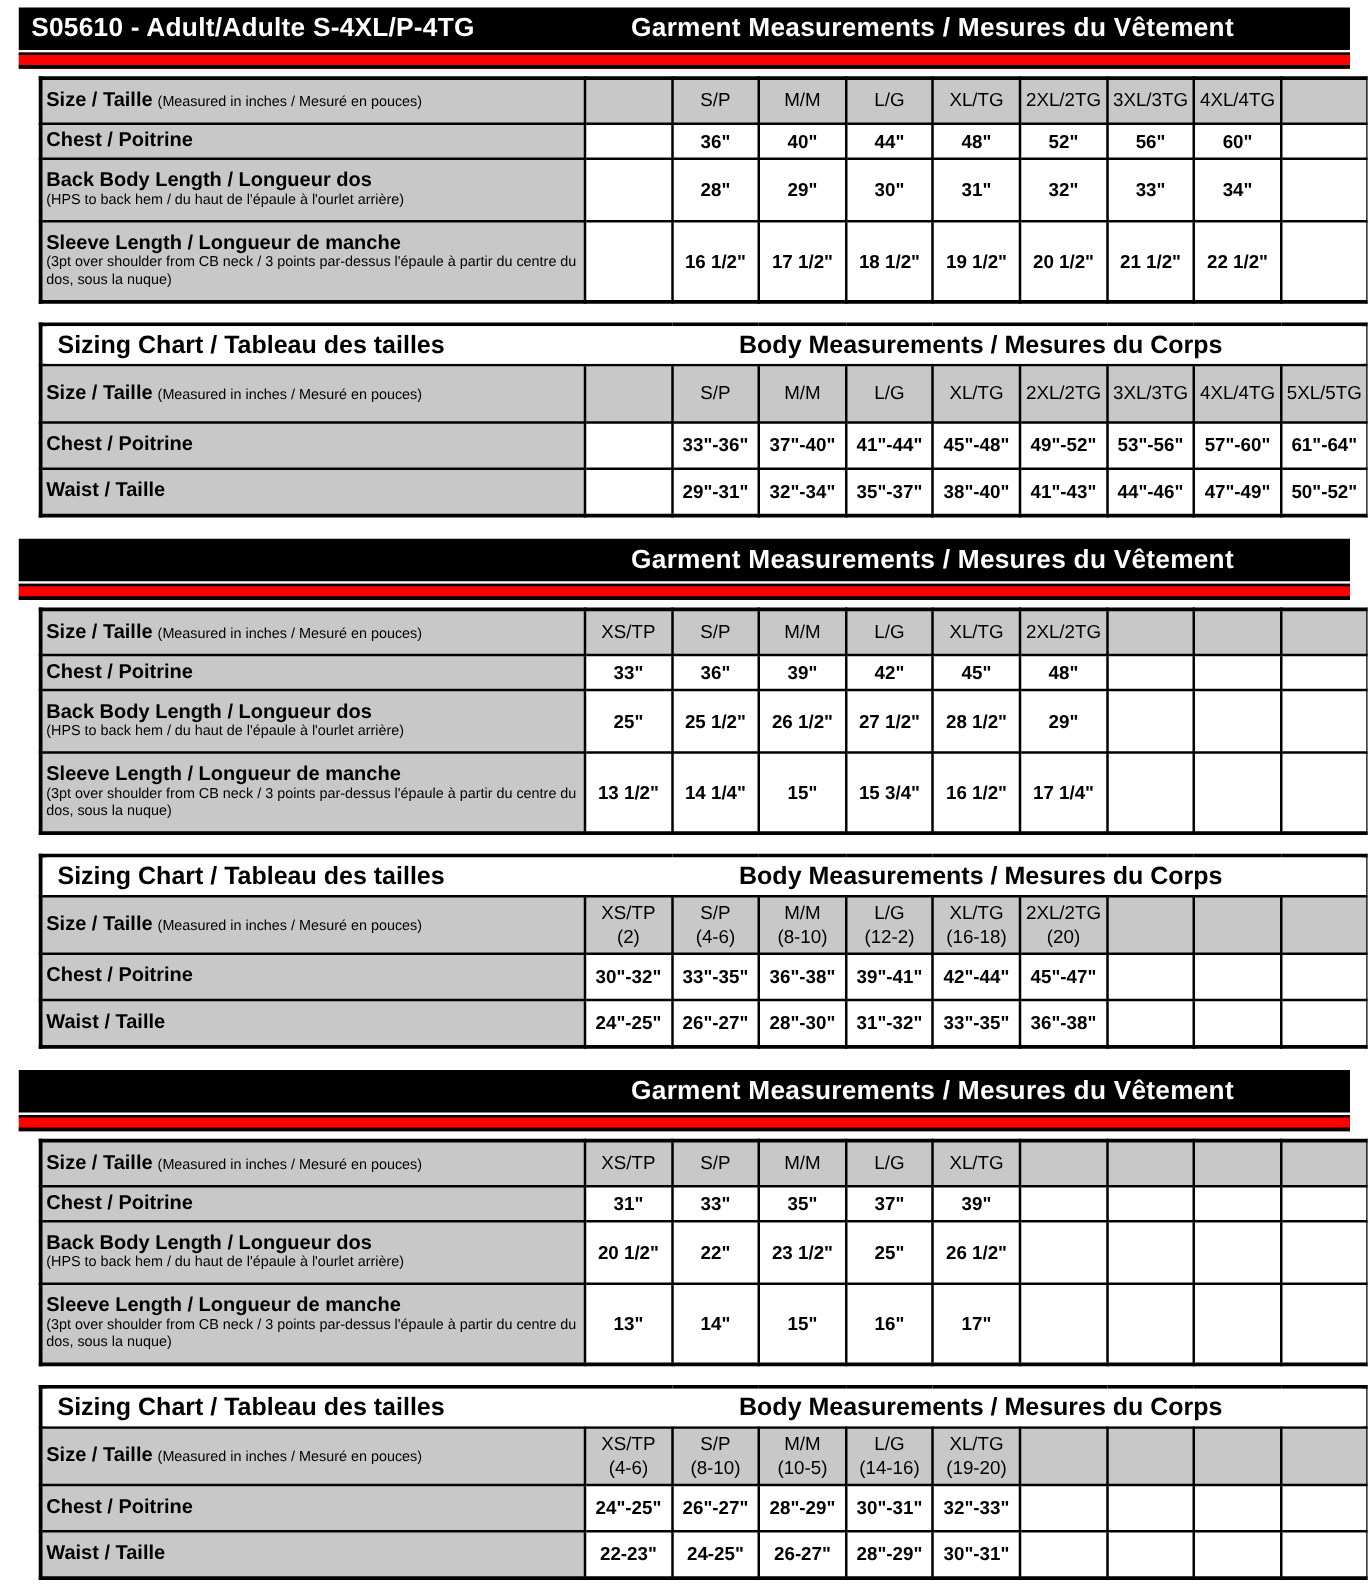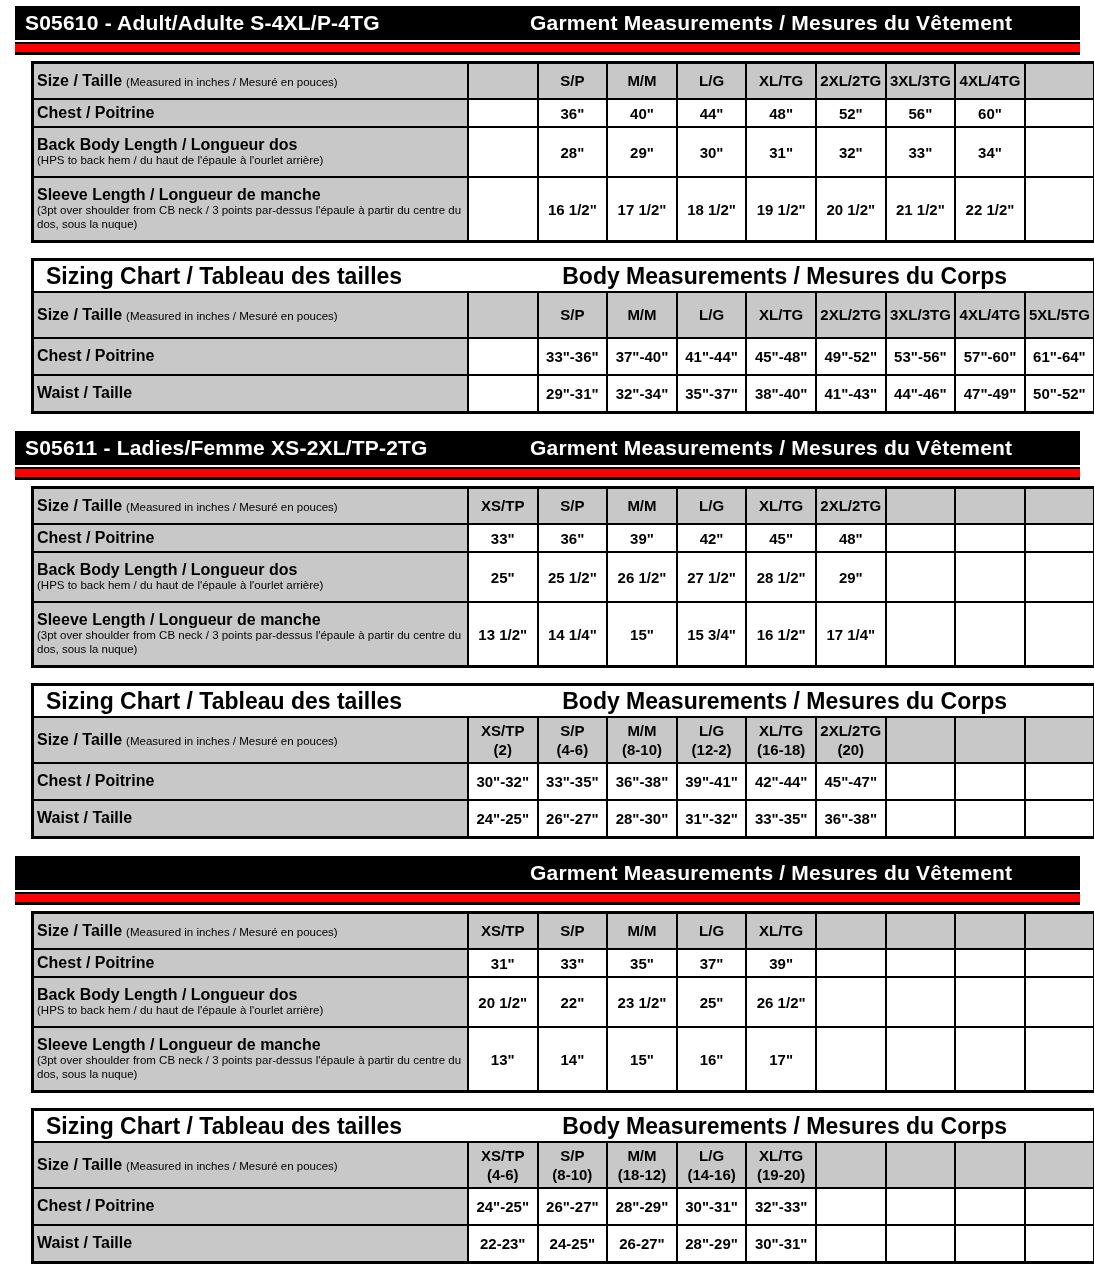--- a/index.html
+++ b/index.html
@@ -20,21 +20,21 @@
     background: #000;
     color: #fff;
     height: 34px;
     display: flex;
     align-items: center;
     font-weight: bold;
     font-size: 21px;
     letter-spacing: 0.2px;
   }
   .tb-left { padding-left: 10px; white-space: nowrap; }
-  .tb-right { position: absolute; left: 46%; width: 50%; text-align: center; }
+  .tb-right { position: absolute; left: 46%; width: 50%; text-align: left; }
 
   
   .redbar {
     margin-top: 2px;
     height: 13px;
     box-sizing: border-box;
     background: #ff0000;
     border-top: 2px solid #000;
     border-bottom: 3px solid #000;
   }
@@ -53,41 +53,41 @@
   col.c-lbl { width: 41%; }
   col.c-size { width: 6.5555%; }
 
   .gray { background: #c8c8c8; }
   .val { background: #fff; text-align: center; font-weight: bold; font-size: 15px; }
 
   .lbl { text-align: left; padding-left: 7px; padding-right: 6px; }
   .lbl-main { font-weight: bold; font-size: 16px; line-height: 1.15; }
   .lbl-note { font-weight: normal; font-size: 11.5px; line-height: 1.2; }
   .size-row .lbl-main { margin-right: 4px; }
-  .hdr { text-align: center; font-weight: bold; font-size: 15px; }
+  .hdr { text-align: center; font-weight: normal; font-size: 15px; }
   .hdr .line { line-height: 1.3; }
 
   
   .g-size td { height: 34px; }
   .g-r0 td { height: 26px; }
   .g-r1 td { height: 48px; }
   .g-r2 td { height: 62px; }
   .b-size td { height: 44px; }
   .b-row td { height: 35px; }
   .bodyhead-row td { height: 30px; padding: 0; }
 
   
   .bodyhead {
     position: relative;
     display: flex;
     align-items: center;
     height: 100%;
     background: #fff;
     font-weight: bold;
-    font-size: 23px;
+    font-size: 20px;
   }
   .bh-left { padding-left: 9px; white-space: nowrap; }
   .bh-right { position: absolute; left: 46%; width: 50%; text-align: center; }
 </style>
 </head>
 <body>
 
 <div class="page">
     <div class="section garment">
       <div class="titlebar">
@@ -259,207 +259,20 @@
             </td>
             <td class="val"></td>
             <td class="val">29"-31"</td>
             <td class="val">32"-34"</td>
             <td class="val">35"-37"</td>
             <td class="val">38"-40"</td>
             <td class="val">41"-43"</td>
             <td class="val">44"-46"</td>
             <td class="val">47"-49"</td>
             <td class="val">50"-52"</td>
-          </tr>
-        </tbody>
-      </table>
-    </div>
-    <div class="section garment">
-      <div class="titlebar">
-        <span class="tb-left">S05611 - Ladies/Femme XS-2XL/TP-2TG</span>
-        <span class="tb-right">Garment Measurements / Mesures du Vêtement</span>
-      </div>
-      <div class="redbar"></div>
-      <table class="grid">
-        <colgroup>
-          <col class="c-lbl">
-          <col class="c-size">
-          <col class="c-size">
-          <col class="c-size">
-          <col class="c-size">
-          <col class="c-size">
-          <col class="c-size">
-          <col class="c-size">
-          <col class="c-size">
-          <col class="c-size">
-        </colgroup>
-        <tbody>
-          <tr class="size-row g-size">
-            <td class="lbl gray"><span class="lbl-main">Size / Taille</span><span class="lbl-note">(Measured in inches / Mesuré en pouces)</span></td>
-            <td class="hdr gray">
-              <div class="line">XS/TP</div>
-            </td>
-            <td class="hdr gray">
-              <div class="line">S/P</div>
-            </td>
-            <td class="hdr gray">
-              <div class="line">M/M</div>
-            </td>
-            <td class="hdr gray">
-              <div class="line">L/G</div>
-            </td>
-            <td class="hdr gray">
-              <div class="line">XL/TG</div>
-            </td>
-            <td class="hdr gray">
-              <div class="line">2XL/2TG</div>
-            </td>
-            <td class="hdr gray">
-              <div class="line"></div>
-            </td>
-            <td class="hdr gray">
-              <div class="line"></div>
-            </td>
-            <td class="hdr gray">
-              <div class="line"></div>
-            </td>
-          </tr>
-          <tr class="g-r0">
-            <td class="lbl gray">
-              <div class="lbl-main">Chest / Poitrine</div>
-            </td>
-            <td class="val">33"</td>
-            <td class="val">36"</td>
-            <td class="val">39"</td>
-            <td class="val">42"</td>
-            <td class="val">45"</td>
-            <td class="val">48"</td>
-            <td class="val"></td>
-            <td class="val"></td>
-            <td class="val"></td>
-          </tr>
-          <tr class="g-r1">
-            <td class="lbl gray">
-              <div class="lbl-main">Back Body Length / Longueur dos</div>
-              <div class="lbl-note">(HPS to back hem  / du haut de l'épaule à l'ourlet arrière)</div>
-            </td>
-            <td class="val">25"</td>
-            <td class="val">25 1/2"</td>
-            <td class="val">26 1/2"</td>
-            <td class="val">27 1/2"</td>
-            <td class="val">28 1/2"</td>
-            <td class="val">29"</td>
-            <td class="val"></td>
-            <td class="val"></td>
-            <td class="val"></td>
-          </tr>
-          <tr class="g-r2">
-            <td class="lbl gray">
-              <div class="lbl-main">Sleeve Length / Longueur de manche</div>
-              <div class="lbl-note">(3pt over shoulder from CB neck / 3 points par-dessus l'épaule à partir du centre du dos, sous la nuque)</div>
-            </td>
-            <td class="val">13 1/2"</td>
-            <td class="val">14 1/4"</td>
-            <td class="val">15"</td>
-            <td class="val">15 3/4"</td>
-            <td class="val">16 1/2"</td>
-            <td class="val">17 1/4"</td>
-            <td class="val"></td>
-            <td class="val"></td>
-            <td class="val"></td>
-          </tr>
-        </tbody>
-      </table>
-    </div>
-    <div class="section body">
-      <table class="grid">
-        <colgroup>
-          <col class="c-lbl">
-          <col class="c-size">
-          <col class="c-size">
-          <col class="c-size">
-          <col class="c-size">
-          <col class="c-size">
-          <col class="c-size">
-          <col class="c-size">
-          <col class="c-size">
-          <col class="c-size">
-        </colgroup>
-        <tbody>
-          <tr class="bodyhead-row">
-            <td colspan="10">
-              <div class="bodyhead">
-                <span class="bh-left">Sizing Chart / Tableau des tailles</span>
-                <span class="bh-right">Body Measurements / Mesures du Corps</span>
-              </div>
-            </td>
-          </tr>
-          <tr class="size-row b-size">
-            <td class="lbl gray"><span class="lbl-main">Size / Taille</span><span class="lbl-note">(Measured in inches / Mesuré en pouces)</span></td>
-            <td class="hdr gray">
-              <div class="line">XS/TP</div>
-              <div class="line">(2)</div>
-            </td>
-            <td class="hdr gray">
-              <div class="line">S/P</div>
-              <div class="line">(4-6)</div>
-            </td>
-            <td class="hdr gray">
-              <div class="line">M/M</div>
-              <div class="line">(8-10)</div>
-            </td>
-            <td class="hdr gray">
-              <div class="line">L/G</div>
-              <div class="line">(12-2)</div>
-            </td>
-            <td class="hdr gray">
-              <div class="line">XL/TG</div>
-              <div class="line">(16-18)</div>
-            </td>
-            <td class="hdr gray">
-              <div class="line">2XL/2TG</div>
-              <div class="line">(20)</div>
-            </td>
-            <td class="hdr gray">
-              <div class="line"></div>
-            </td>
-            <td class="hdr gray">
-              <div class="line"></div>
-            </td>
-            <td class="hdr gray">
-              <div class="line"></div>
-            </td>
-          </tr>
-          <tr class="b-row">
-            <td class="lbl gray">
-              <div class="lbl-main">Chest / Poitrine</div>
-            </td>
-            <td class="val">30"-32"</td>
-            <td class="val">33"-35"</td>
-            <td class="val">36"-38"</td>
-            <td class="val">39"-41"</td>
-            <td class="val">42"-44"</td>
-            <td class="val">45"-47"</td>
-            <td class="val"></td>
-            <td class="val"></td>
-            <td class="val"></td>
-          </tr>
-          <tr class="b-row">
-            <td class="lbl gray">
-              <div class="lbl-main">Waist / Taille</div>
-            </td>
-            <td class="val">24"-25"</td>
-            <td class="val">26"-27"</td>
-            <td class="val">28"-30"</td>
-            <td class="val">31"-32"</td>
-            <td class="val">33"-35"</td>
-            <td class="val">36"-38"</td>
-            <td class="val"></td>
-            <td class="val"></td>
-            <td class="val"></td>
           </tr>
         </tbody>
       </table>
     </div>
     <div class="section garment">
       <div class="titlebar">
         <span class="tb-right">Garment Measurements / Mesures du Vêtement</span>
       </div>
       <div class="redbar"></div>
       <table class="grid">
@@ -487,72 +300,72 @@
             <td class="hdr gray">
               <div class="line">M/M</div>
             </td>
             <td class="hdr gray">
               <div class="line">L/G</div>
             </td>
             <td class="hdr gray">
               <div class="line">XL/TG</div>
             </td>
             <td class="hdr gray">
-              <div class="line"></div>
+              <div class="line">2XL/2TG</div>
             </td>
             <td class="hdr gray">
               <div class="line"></div>
             </td>
             <td class="hdr gray">
               <div class="line"></div>
             </td>
             <td class="hdr gray">
               <div class="line"></div>
             </td>
           </tr>
           <tr class="g-r0">
             <td class="lbl gray">
               <div class="lbl-main">Chest / Poitrine</div>
             </td>
-            <td class="val">31"</td>
             <td class="val">33"</td>
-            <td class="val">35"</td>
-            <td class="val">37"</td>
+            <td class="val">36"</td>
             <td class="val">39"</td>
-            <td class="val"></td>
+            <td class="val">42"</td>
+            <td class="val">45"</td>
+            <td class="val">48"</td>
             <td class="val"></td>
             <td class="val"></td>
             <td class="val"></td>
           </tr>
           <tr class="g-r1">
             <td class="lbl gray">
               <div class="lbl-main">Back Body Length / Longueur dos</div>
               <div class="lbl-note">(HPS to back hem  / du haut de l'épaule à l'ourlet arrière)</div>
             </td>
-            <td class="val">20 1/2"</td>
-            <td class="val">22"</td>
-            <td class="val">23 1/2"</td>
             <td class="val">25"</td>
+            <td class="val">25 1/2"</td>
             <td class="val">26 1/2"</td>
-            <td class="val"></td>
+            <td class="val">27 1/2"</td>
+            <td class="val">28 1/2"</td>
+            <td class="val">29"</td>
             <td class="val"></td>
             <td class="val"></td>
             <td class="val"></td>
           </tr>
           <tr class="g-r2">
             <td class="lbl gray">
               <div class="lbl-main">Sleeve Length / Longueur de manche</div>
               <div class="lbl-note">(3pt over shoulder from CB neck / 3 points par-dessus l'épaule à partir du centre du dos, sous la nuque)</div>
             </td>
-            <td class="val">13"</td>
-            <td class="val">14"</td>
+            <td class="val">13 1/2"</td>
+            <td class="val">14 1/4"</td>
             <td class="val">15"</td>
-            <td class="val">16"</td>
-            <td class="val">17"</td>
-            <td class="val"></td>
+            <td class="val">15 3/4"</td>
+            <td class="val">16 1/2"</td>
+            <td class="val">17 1/4"</td>
             <td class="val"></td>
             <td class="val"></td>
             <td class="val"></td>
           </tr>
         </tbody>
       </table>
     </div>
     <div class="section body">
       <table class="grid">
         <colgroup>
@@ -573,29 +386,215 @@
               <div class="bodyhead">
                 <span class="bh-left">Sizing Chart / Tableau des tailles</span>
                 <span class="bh-right">Body Measurements / Mesures du Corps</span>
               </div>
             </td>
           </tr>
           <tr class="size-row b-size">
             <td class="lbl gray"><span class="lbl-main">Size / Taille</span><span class="lbl-note">(Measured in inches / Mesuré en pouces)</span></td>
             <td class="hdr gray">
               <div class="line">XS/TP</div>
+              <div class="line">(2)</div>
+            </td>
+            <td class="hdr gray">
+              <div class="line">S/P</div>
+              <div class="line">(4-6)</div>
+            </td>
+            <td class="hdr gray">
+              <div class="line">M/M</div>
+              <div class="line">(8-10)</div>
+            </td>
+            <td class="hdr gray">
+              <div class="line">L/G</div>
+              <div class="line">(12-2)</div>
+            </td>
+            <td class="hdr gray">
+              <div class="line">XL/TG</div>
+              <div class="line">(16-18)</div>
+            </td>
+            <td class="hdr gray">
+              <div class="line">2XL/2TG</div>
+              <div class="line">(20)</div>
+            </td>
+            <td class="hdr gray">
+              <div class="line"></div>
+            </td>
+            <td class="hdr gray">
+              <div class="line"></div>
+            </td>
+            <td class="hdr gray">
+              <div class="line"></div>
+            </td>
+          </tr>
+          <tr class="b-row">
+            <td class="lbl gray">
+              <div class="lbl-main">Chest / Poitrine</div>
+            </td>
+            <td class="val">30"-32"</td>
+            <td class="val">33"-35"</td>
+            <td class="val">36"-38"</td>
+            <td class="val">39"-41"</td>
+            <td class="val">42"-44"</td>
+            <td class="val">45"-47"</td>
+            <td class="val"></td>
+            <td class="val"></td>
+            <td class="val"></td>
+          </tr>
+          <tr class="b-row">
+            <td class="lbl gray">
+              <div class="lbl-main">Waist / Taille</div>
+            </td>
+            <td class="val">24"-25"</td>
+            <td class="val">26"-27"</td>
+            <td class="val">28"-30"</td>
+            <td class="val">31"-32"</td>
+            <td class="val">33"-35"</td>
+            <td class="val">36"-38"</td>
+            <td class="val"></td>
+            <td class="val"></td>
+            <td class="val"></td>
+          </tr>
+        </tbody>
+      </table>
+    </div>
+    <div class="section garment">
+      <div class="titlebar">
+        <span class="tb-right">Garment Measurements / Mesures du Vêtement</span>
+      </div>
+      <div class="redbar"></div>
+      <table class="grid">
+        <colgroup>
+          <col class="c-lbl">
+          <col class="c-size">
+          <col class="c-size">
+          <col class="c-size">
+          <col class="c-size">
+          <col class="c-size">
+          <col class="c-size">
+          <col class="c-size">
+          <col class="c-size">
+          <col class="c-size">
+        </colgroup>
+        <tbody>
+          <tr class="size-row g-size">
+            <td class="lbl gray"><span class="lbl-main">Size / Taille</span><span class="lbl-note">(Measured in inches / Mesuré en pouces)</span></td>
+            <td class="hdr gray">
+              <div class="line">XS/TP</div>
+            </td>
+            <td class="hdr gray">
+              <div class="line">S/P</div>
+            </td>
+            <td class="hdr gray">
+              <div class="line">M/M</div>
+            </td>
+            <td class="hdr gray">
+              <div class="line">L/G</div>
+            </td>
+            <td class="hdr gray">
+              <div class="line">XL/TG</div>
+            </td>
+            <td class="hdr gray">
+              <div class="line"></div>
+            </td>
+            <td class="hdr gray">
+              <div class="line"></div>
+            </td>
+            <td class="hdr gray">
+              <div class="line"></div>
+            </td>
+            <td class="hdr gray">
+              <div class="line"></div>
+            </td>
+          </tr>
+          <tr class="g-r0">
+            <td class="lbl gray">
+              <div class="lbl-main">Chest / Poitrine</div>
+            </td>
+            <td class="val">31"</td>
+            <td class="val">33"</td>
+            <td class="val">35"</td>
+            <td class="val">37"</td>
+            <td class="val">39"</td>
+            <td class="val"></td>
+            <td class="val"></td>
+            <td class="val"></td>
+            <td class="val"></td>
+          </tr>
+          <tr class="g-r1">
+            <td class="lbl gray">
+              <div class="lbl-main">Back Body Length / Longueur dos</div>
+              <div class="lbl-note">(HPS to back hem  / du haut de l'épaule à l'ourlet arrière)</div>
+            </td>
+            <td class="val">20 1/2"</td>
+            <td class="val">22"</td>
+            <td class="val">23 1/2"</td>
+            <td class="val">25"</td>
+            <td class="val">26 1/2"</td>
+            <td class="val"></td>
+            <td class="val"></td>
+            <td class="val"></td>
+            <td class="val"></td>
+          </tr>
+          <tr class="g-r2">
+            <td class="lbl gray">
+              <div class="lbl-main">Sleeve Length / Longueur de manche</div>
+              <div class="lbl-note">(3pt over shoulder from CB neck / 3 points par-dessus l'épaule à partir du centre du dos, sous la nuque)</div>
+            </td>
+            <td class="val">13"</td>
+            <td class="val">14"</td>
+            <td class="val">15"</td>
+            <td class="val">16"</td>
+            <td class="val">17"</td>
+            <td class="val"></td>
+            <td class="val"></td>
+            <td class="val"></td>
+            <td class="val"></td>
+          </tr>
+        </tbody>
+      </table>
+    </div>
+    <div class="section body">
+      <table class="grid">
+        <colgroup>
+          <col class="c-lbl">
+          <col class="c-size">
+          <col class="c-size">
+          <col class="c-size">
+          <col class="c-size">
+          <col class="c-size">
+          <col class="c-size">
+          <col class="c-size">
+          <col class="c-size">
+          <col class="c-size">
+        </colgroup>
+        <tbody>
+          <tr class="bodyhead-row">
+            <td colspan="10">
+              <div class="bodyhead">
+                <span class="bh-left">Sizing Chart / Tableau des tailles</span>
+                <span class="bh-right">Body Measurements / Mesures du Corps</span>
+              </div>
+            </td>
+          </tr>
+          <tr class="size-row b-size">
+            <td class="lbl gray"><span class="lbl-main">Size / Taille</span><span class="lbl-note">(Measured in inches / Mesuré en pouces)</span></td>
+            <td class="hdr gray">
+              <div class="line">XS/TP</div>
               <div class="line">(4-6)</div>
             </td>
             <td class="hdr gray">
               <div class="line">S/P</div>
               <div class="line">(8-10)</div>
             </td>
             <td class="hdr gray">
               <div class="line">M/M</div>
-              <div class="line">(18-12)</div>
+              <div class="line">(10-5)</div>
             </td>
             <td class="hdr gray">
               <div class="line">L/G</div>
               <div class="line">(14-16)</div>
             </td>
             <td class="hdr gray">
               <div class="line">XL/TG</div>
               <div class="line">(19-20)</div>
             </td>
             <td class="hdr gray">

